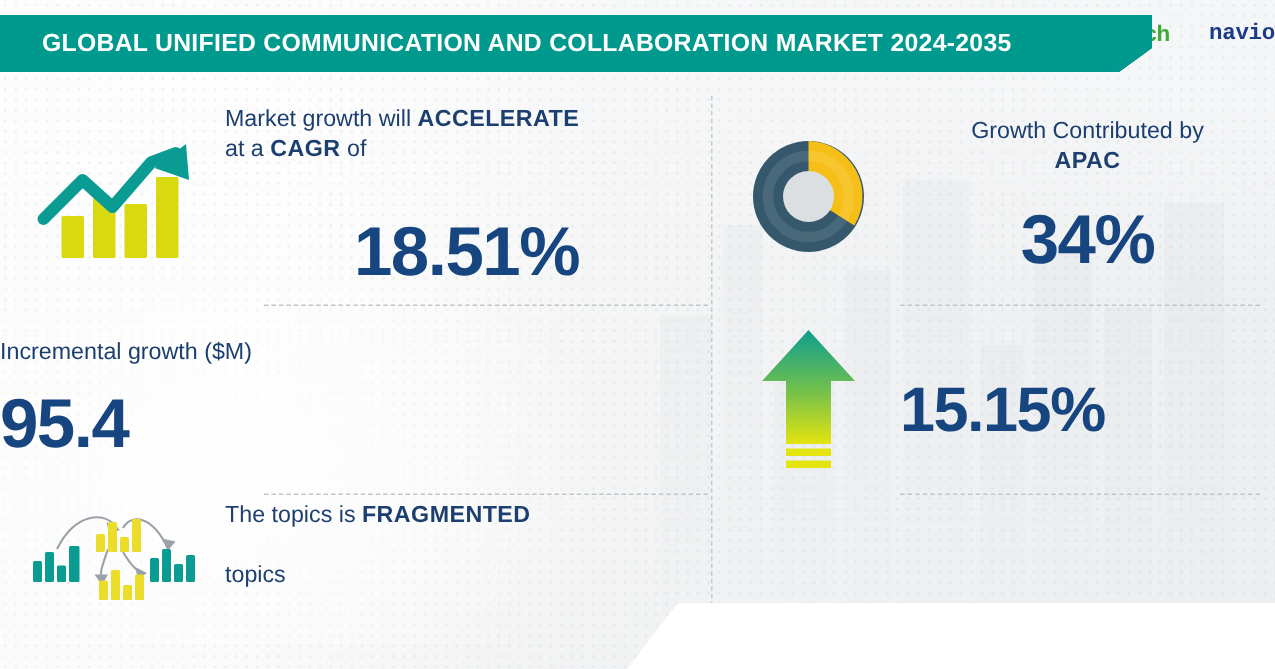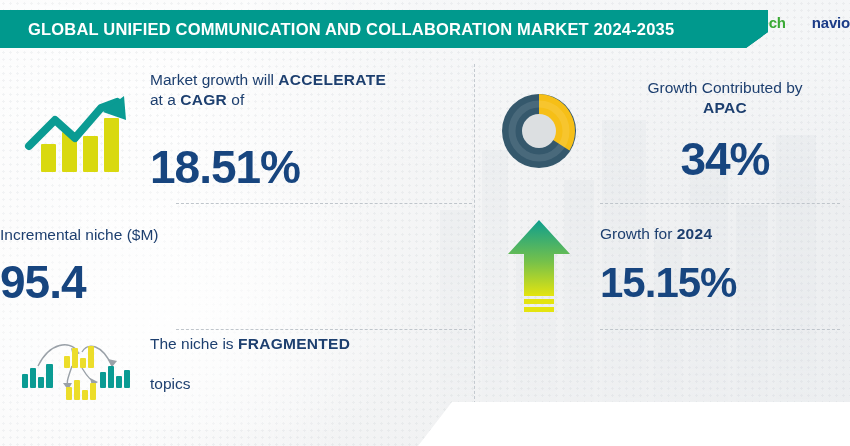--- a/index.html
+++ b/index.html
@@ -138,21 +138,21 @@
     position:absolute;left:478px;top:0;height:44px;
     display:flex;align-items:center;gap:7px;
     font-size:12.5px;color:#2b2b2b;
     font-family:"Liberation Sans", sans-serif;
   }
   .footer-count{font-weight:bold;font-size:13.5px;color:#111;}
   .footer-text{color:#2f2f2f;}
   .logo{display:flex;align-items:center;gap:3px;margin-left:10px;}
   .logo-word{font-size:15px;font-weight:bold;letter-spacing:-.2px;margin-left:23px;}
   .logo-tech{color:#3aa935;}
-  .logo-navio{color:#1b3c87;}
+  .logo-navio{color:#1b3c87;font-family:Liberation Mono, monospace;}
 </style>
 </head>
 <body>
 
 <div class="canvas">
   <div class="bg-texture"></div>
   <div class="bg-buildings">
     <span style="left:10px;width:34px;height:210px;"></span>
     <span style="left:52px;width:26px;height:270px;"></span>
     <span style="left:86px;width:40px;height:170px;"></span>
@@ -192,27 +192,27 @@
               <polyline points="10,56 36,30 56,48 82,18 98,12" fill="none" stroke="#0a9b93" stroke-width="8" stroke-linecap="round" stroke-linejoin="round"></polyline>
               <polygon points="105,6 107,30 84,22" fill="#0a9b93"></polygon>
             </svg>
           </div>
         </div>
         <div class="text-cell">
           <div class="lead">
             <span>Market growth will </span><b>ACCELERATE</b><br>
             <span>at a </span><b>CAGR</b><span> of</span>
           </div>
-          <div class="bignum" style="margin-top:32px;">18.51%</div>
+          <div class="bignum" style="margin-top:32px;text-align:center;">18.51%</div>
         </div>
       </div>
 
       <div class="row" style="left:0;top:150px;width:472px;height:120px;">
         <div class="text-cell">
-          <div class="lead">Incremental niche ($M)</div>
+          <div class="lead">Incremental growth ($M)</div>
           <div class="bignum" style="margin-top:12px;">95.4</div>
         </div>
       </div>
 
       <div class="row" style="left:0;top:278px;width:472px;height:66px;align-items:flex-start;">
         <div class="icon-cell" style="padding-top:4px;">
           <div class="icon-frag">
             <svg width="118" height="62" viewBox="0 0 118 62" style="position:absolute;left:0;top:0;">
               <path d="M22,28 C34,4 54,2 62,14" fill="none" stroke="#9aa1a8" stroke-width="1.4"></path>
               <polygon points="64,15 55,10 57,19" fill="#9aa1a8"></polygon>
@@ -240,21 +240,21 @@
             <span class="bar" style="left:72px;bottom:32px;width:6px;height:22px;background:#ecdd2a;"></span>
 
             <span class="bar" style="left:50px;bottom:0;width:6px;height:13px;background:#ecdd2a;"></span>
             <span class="bar" style="left:58px;bottom:0;width:6px;height:20px;background:#ecdd2a;"></span>
             <span class="bar" style="left:66px;bottom:0;width:6px;height:10px;background:#ecdd2a;"></span>
             <span class="bar" style="left:74px;bottom:0;width:6px;height:17px;background:#ecdd2a;"></span>
           </div>
         </div>
         <div class="text-cell">
           <div class="lead">
-            <span>The niche is </span><b>FRAGMENTED</b><br>
+            <span>The topics is </span><b>FRAGMENTED</b><br>
             <br>
             <span>topics</span>
           </div>
         </div>
       </div>
     </div>
 
     <div class="col-right">
 
       <div class="hdiv" style="left:122px;top:147px;width:240px;"></div>
@@ -291,23 +291,20 @@
                   <stop offset="100%" stop-color="#e4e40f"></stop>
                 </linearGradient>
               </defs>
               <polygon points="33,2 64,36 48,36 48,78 18,78 18,36 2,36" fill="url(#arrowGrad)"></polygon>
               <rect x="18" y="81" width="30" height="5" fill="#e4e40f"></rect>
               <rect x="18" y="89" width="30" height="5" fill="#e4e40f"></rect>
             </svg>
           </div>
         </div>
         <div class="text-cell">
-          <div class="lead">
-            <span>Growth for </span><b>2024</b>
-          </div>
           <div class="bignum small" style="margin-top:14px;">15.15%</div>
         </div>
       </div>
     </div>
   </div>
 
   <div class="footer"></div>
   <div class="footer-inner">
     <span class="footer-count">17000+</span>
     <span class="footer-text">Reports covering niche topics. Read them at</span>

